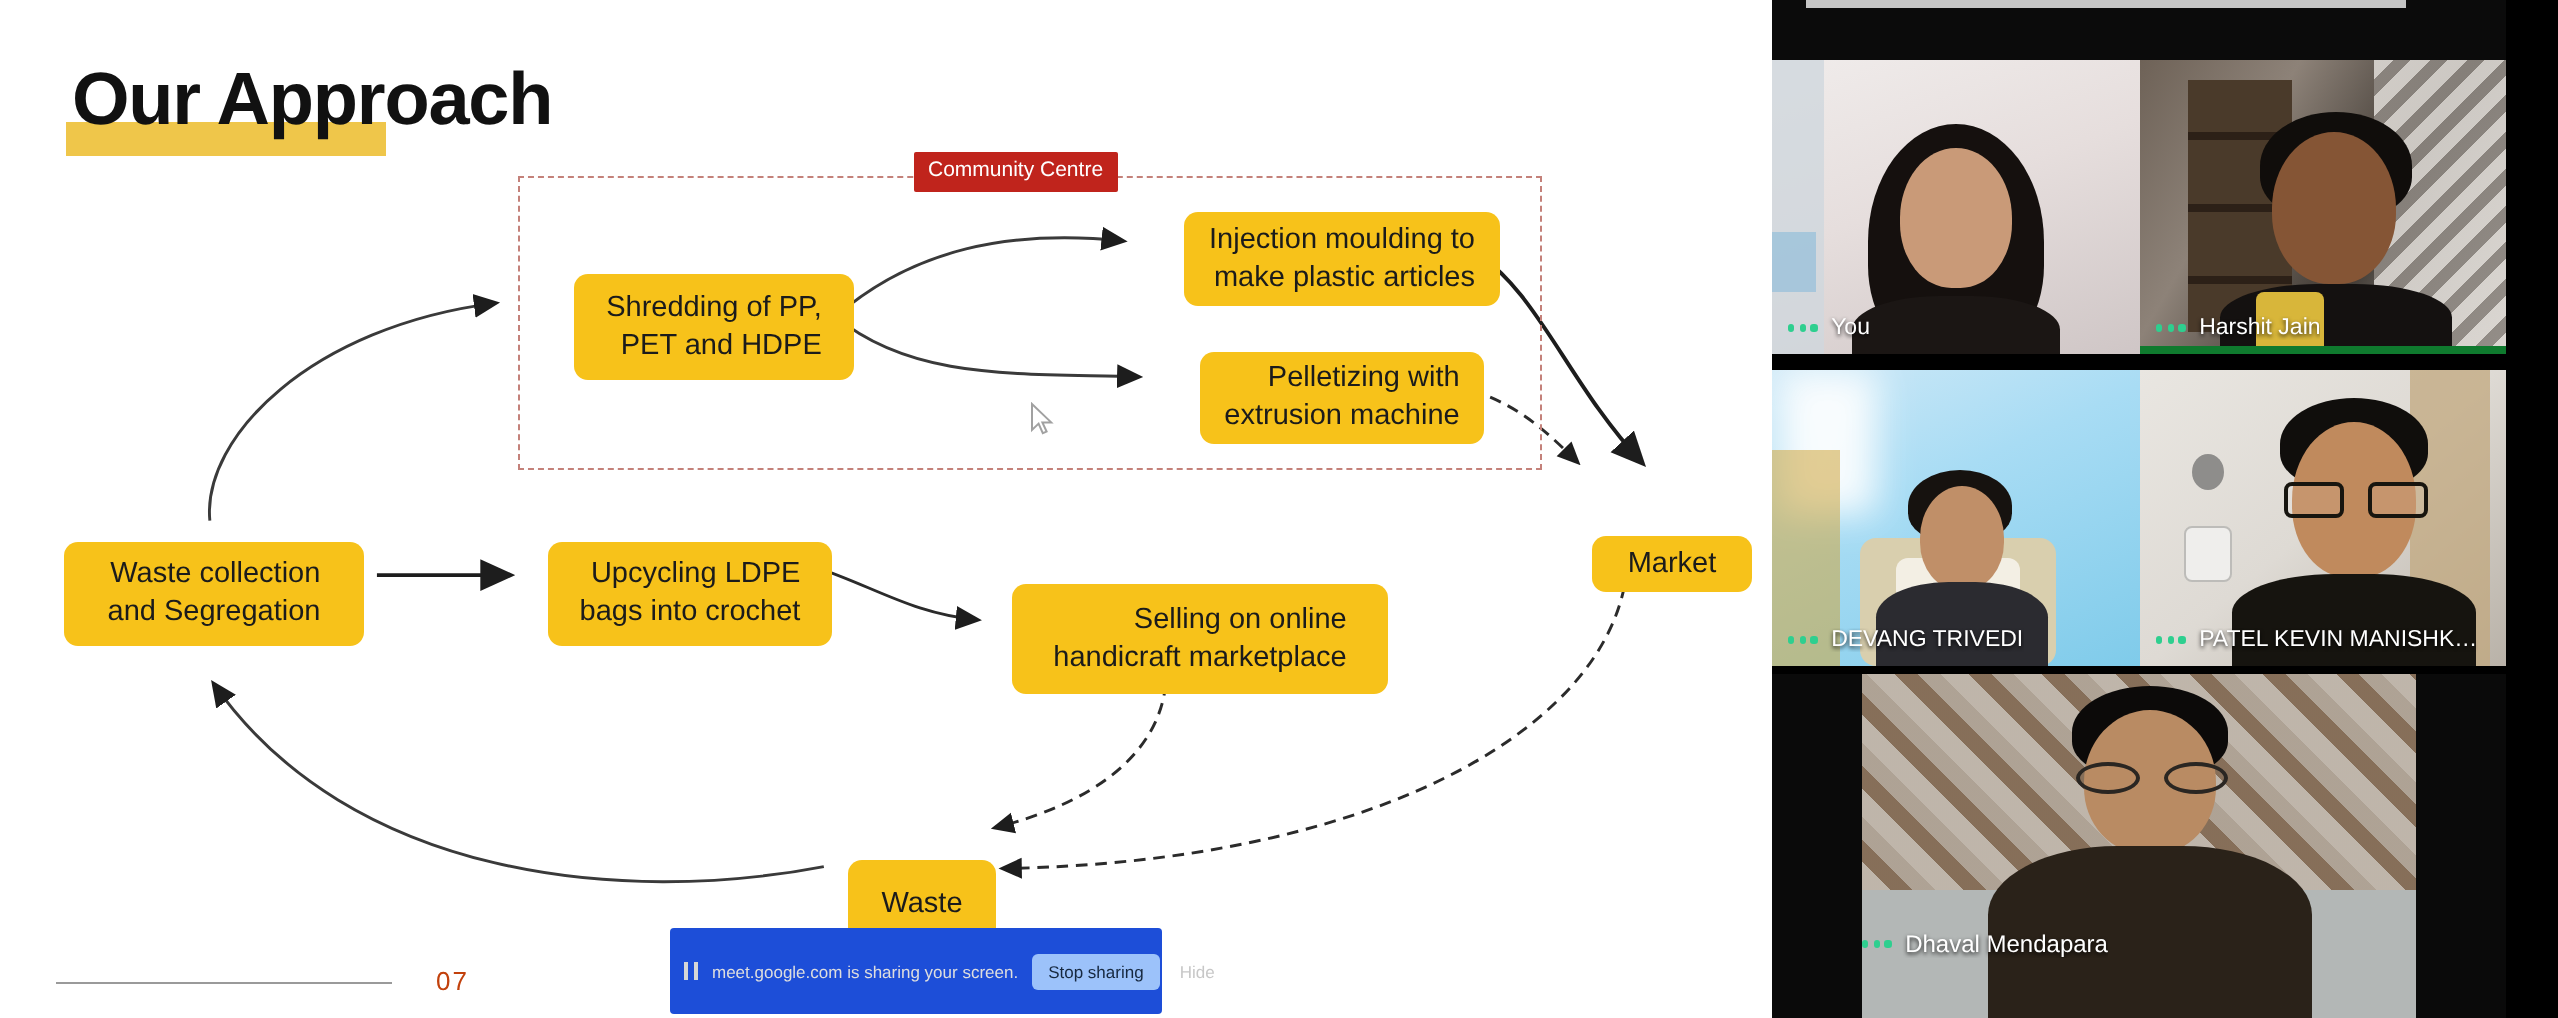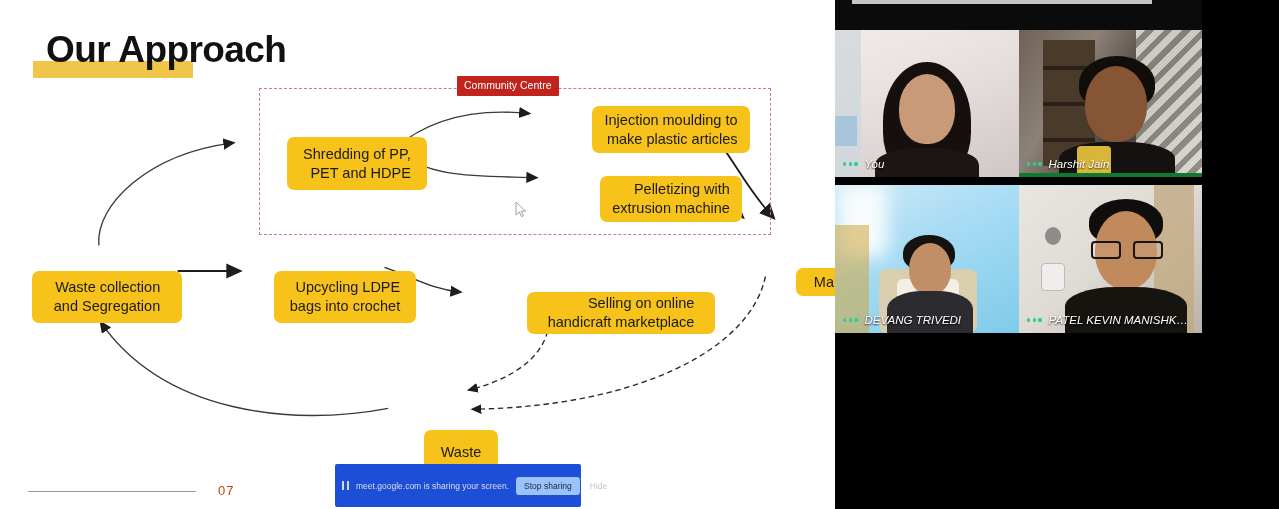--- a/index.html
+++ b/index.html
@@ -13,21 +13,21 @@
   #root{position:absolute;inset:0;display:flex;}
 
   
   #slide-area{
     position:relative;width:912px;height:509px;background:#ffffff;overflow:hidden;
   }
   #slide-canvas{position:absolute;inset:0;}
 
   
   .slide-title{
-    position:absolute;left:46px;top:29px;
+    position:absolute;left:36px;top:29px;
     font-size:37px;font-weight:bold;letter-spacing:-0.6px;
     color:#111111;z-index:4;white-space:nowrap;
   }
   .title-highlight{
     position:absolute;left:33px;top:61px;width:160px;height:17px;
     background:#efc64a;z-index:3;
   }
 
   
   .cc-region{
@@ -48,21 +48,21 @@
     text-align:right;font-size:14.5px;line-height:1.28;
     padding:6px 10px;box-sizing:border-box;
   }
   .node span{display:block;}
 
   #node-shredding{left:287px;top:137px;width:140px;height:53px;}
   #node-injection{left:592px;top:106px;width:158px;height:47px;}
   #node-pelletizing{left:600px;top:176px;width:142px;height:46px;}
   #node-waste-collection{left:32px;top:271px;width:150px;height:52px;}
   #node-upcycling{left:274px;top:271px;width:142px;height:52px;}
-  #node-selling{left:527px;top:292px;width:188px;height:42px;}
+  #node-selling{left:506px;top:292px;width:188px;height:55px;}
   #node-market{left:796px;top:268px;width:80px;height:28px;font-size:14.5px;}
   #node-waste{left:424px;top:430px;width:74px;height:44px;font-size:14.5px;}
 
   
   .footer-rule{
     position:absolute;left:28px;top:491px;width:168px;height:1.4px;
     background:#9a9a9a;z-index:4;
   }
   .footer-page{
     position:absolute;left:218px;top:483px;z-index:4;
@@ -87,22 +87,22 @@
   .share-text{flex:1 1 auto;color:#dedede;}
   .share-stop{
     background:#9cc2fa;color:#16283f;border:0;border-radius:3px;
     font-size:8.5px;font-family:inherit;padding:4px 8px;cursor:pointer;
     white-space:nowrap;
   }
   .share-hide{color:#c7c7c7;font-size:8.5px;padding:0 3px;cursor:pointer;}
 
   
   #video-rail{
-    position:relative;width:444px;height:509px;background:#000000;
-    flex:0 0 auto;overflow:hidden;font-style:italic;
+    position:relative;width:393px;height:509px;background:#000000;
+    flex:0 0 auto;overflow:hidden;
   }
   .rail-topbar{position:absolute;left:0;top:0;width:367px;height:30px;background:#0b0b0b;}
   .rail-topbar .topbar-glint{
     position:absolute;left:17px;top:0;width:300px;height:4px;background:#e6e6e6;opacity:.85;
   }
   .tile{position:absolute;overflow:hidden;background:#111;}
   .tile .vid{position:absolute;inset:0;}
   .tile-label{
     position:absolute;left:8px;bottom:7px;display:flex;align-items:center;gap:7px;
     z-index:6;color:#ffffff;font-size:11.5px;text-shadow:0 1px 2px rgba(0,0,0,.85);
@@ -369,14 +369,36 @@
       <div class="tile-label">
         <span class="mic-dots">
             <i></i>
             <i></i>
             <i></i>
           </span>
         <span>PATEL KEVIN MANISHK…</span>
       </div>
     </div>
 
+    <div class="tile" id="tile-dhaval">
+      <div class="scene vid">
+        <div class="room"></div>
+          <div class="curtain"></div>
+          <div class="sofa"></div>
+        <div class="hair"></div>
+          <div class="person-head"></div>
+        <div class="glasses">
+            <i></i>
+            <i></i>
+          </div>
+        <div class="person-body"></div>
+      </div>
+      <div class="tile-label">
+        <span class="mic-dots">
+            <i></i>
+            <i></i>
+            <i></i>
+          </span>
+        <span>Dhaval Mendapara</span>
+      </div>
+    </div>
   </div>
 </div>
 
 </body></html>

